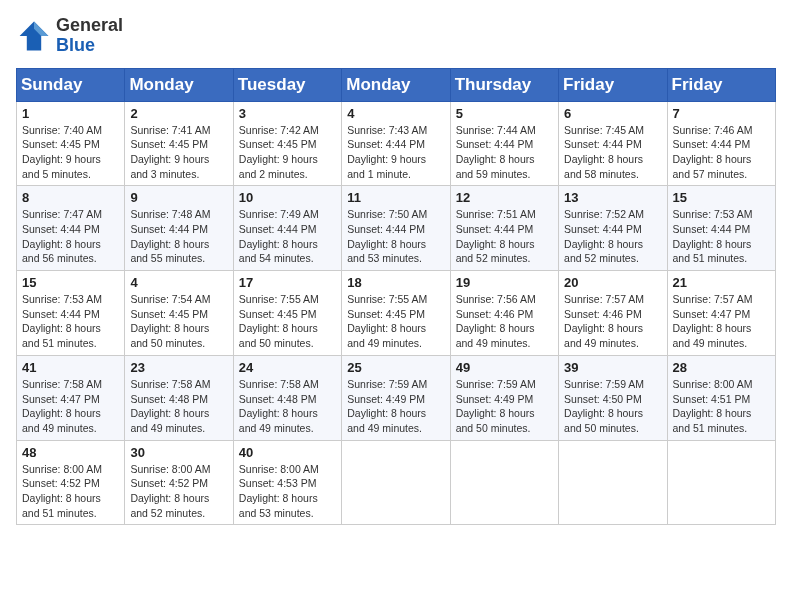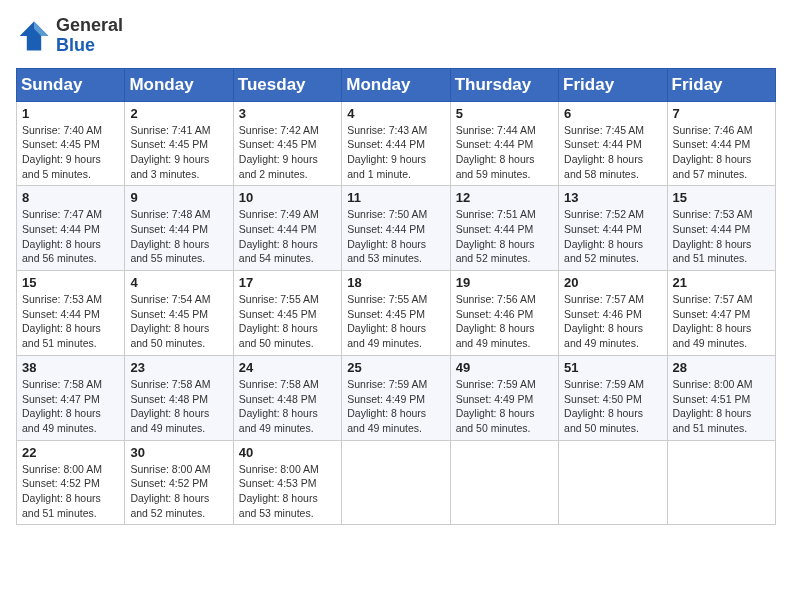--- a/index.html
+++ b/index.html
@@ -287,21 +287,21 @@
         <div class="day-num">21</div>
         <div class="day-info">
           Sunrise: 7:57 AM<br>
           Sunset: 4:47 PM<br>
           Daylight: 8 hours and 49 minutes.
         </div>
       </td>
       </tr>
       <tr>
         <td>
-        <div class="day-num">38</div>
+        <div class="day-num">41</div>
         <div class="day-info">
           Sunrise: 7:58 AM<br>
           Sunset: 4:47 PM<br>
           Daylight: 8 hours and 49 minutes.
         </div>
       </td>
         <td>
         <div class="day-num">23</div>
         <div class="day-info">
           Sunrise: 7:58 AM<br>
@@ -327,39 +327,39 @@
       </td>
         <td>
         <div class="day-num">49</div>
         <div class="day-info">
           Sunrise: 7:59 AM<br>
           Sunset: 4:49 PM<br>
           Daylight: 8 hours and 50 minutes.
         </div>
       </td>
         <td>
-        <div class="day-num">51</div>
+        <div class="day-num">39</div>
         <div class="day-info">
           Sunrise: 7:59 AM<br>
           Sunset: 4:50 PM<br>
           Daylight: 8 hours and 50 minutes.
         </div>
       </td>
         <td>
         <div class="day-num">28</div>
         <div class="day-info">
           Sunrise: 8:00 AM<br>
           Sunset: 4:51 PM<br>
           Daylight: 8 hours and 51 minutes.
         </div>
       </td>
       </tr>
       <tr>
         <td>
-        <div class="day-num">22</div>
+        <div class="day-num">48</div>
         <div class="day-info">
           Sunrise: 8:00 AM<br>
           Sunset: 4:52 PM<br>
           Daylight: 8 hours and 51 minutes.
         </div>
       </td>
         <td>
         <div class="day-num">30</div>
         <div class="day-info">
           Sunrise: 8:00 AM<br>

